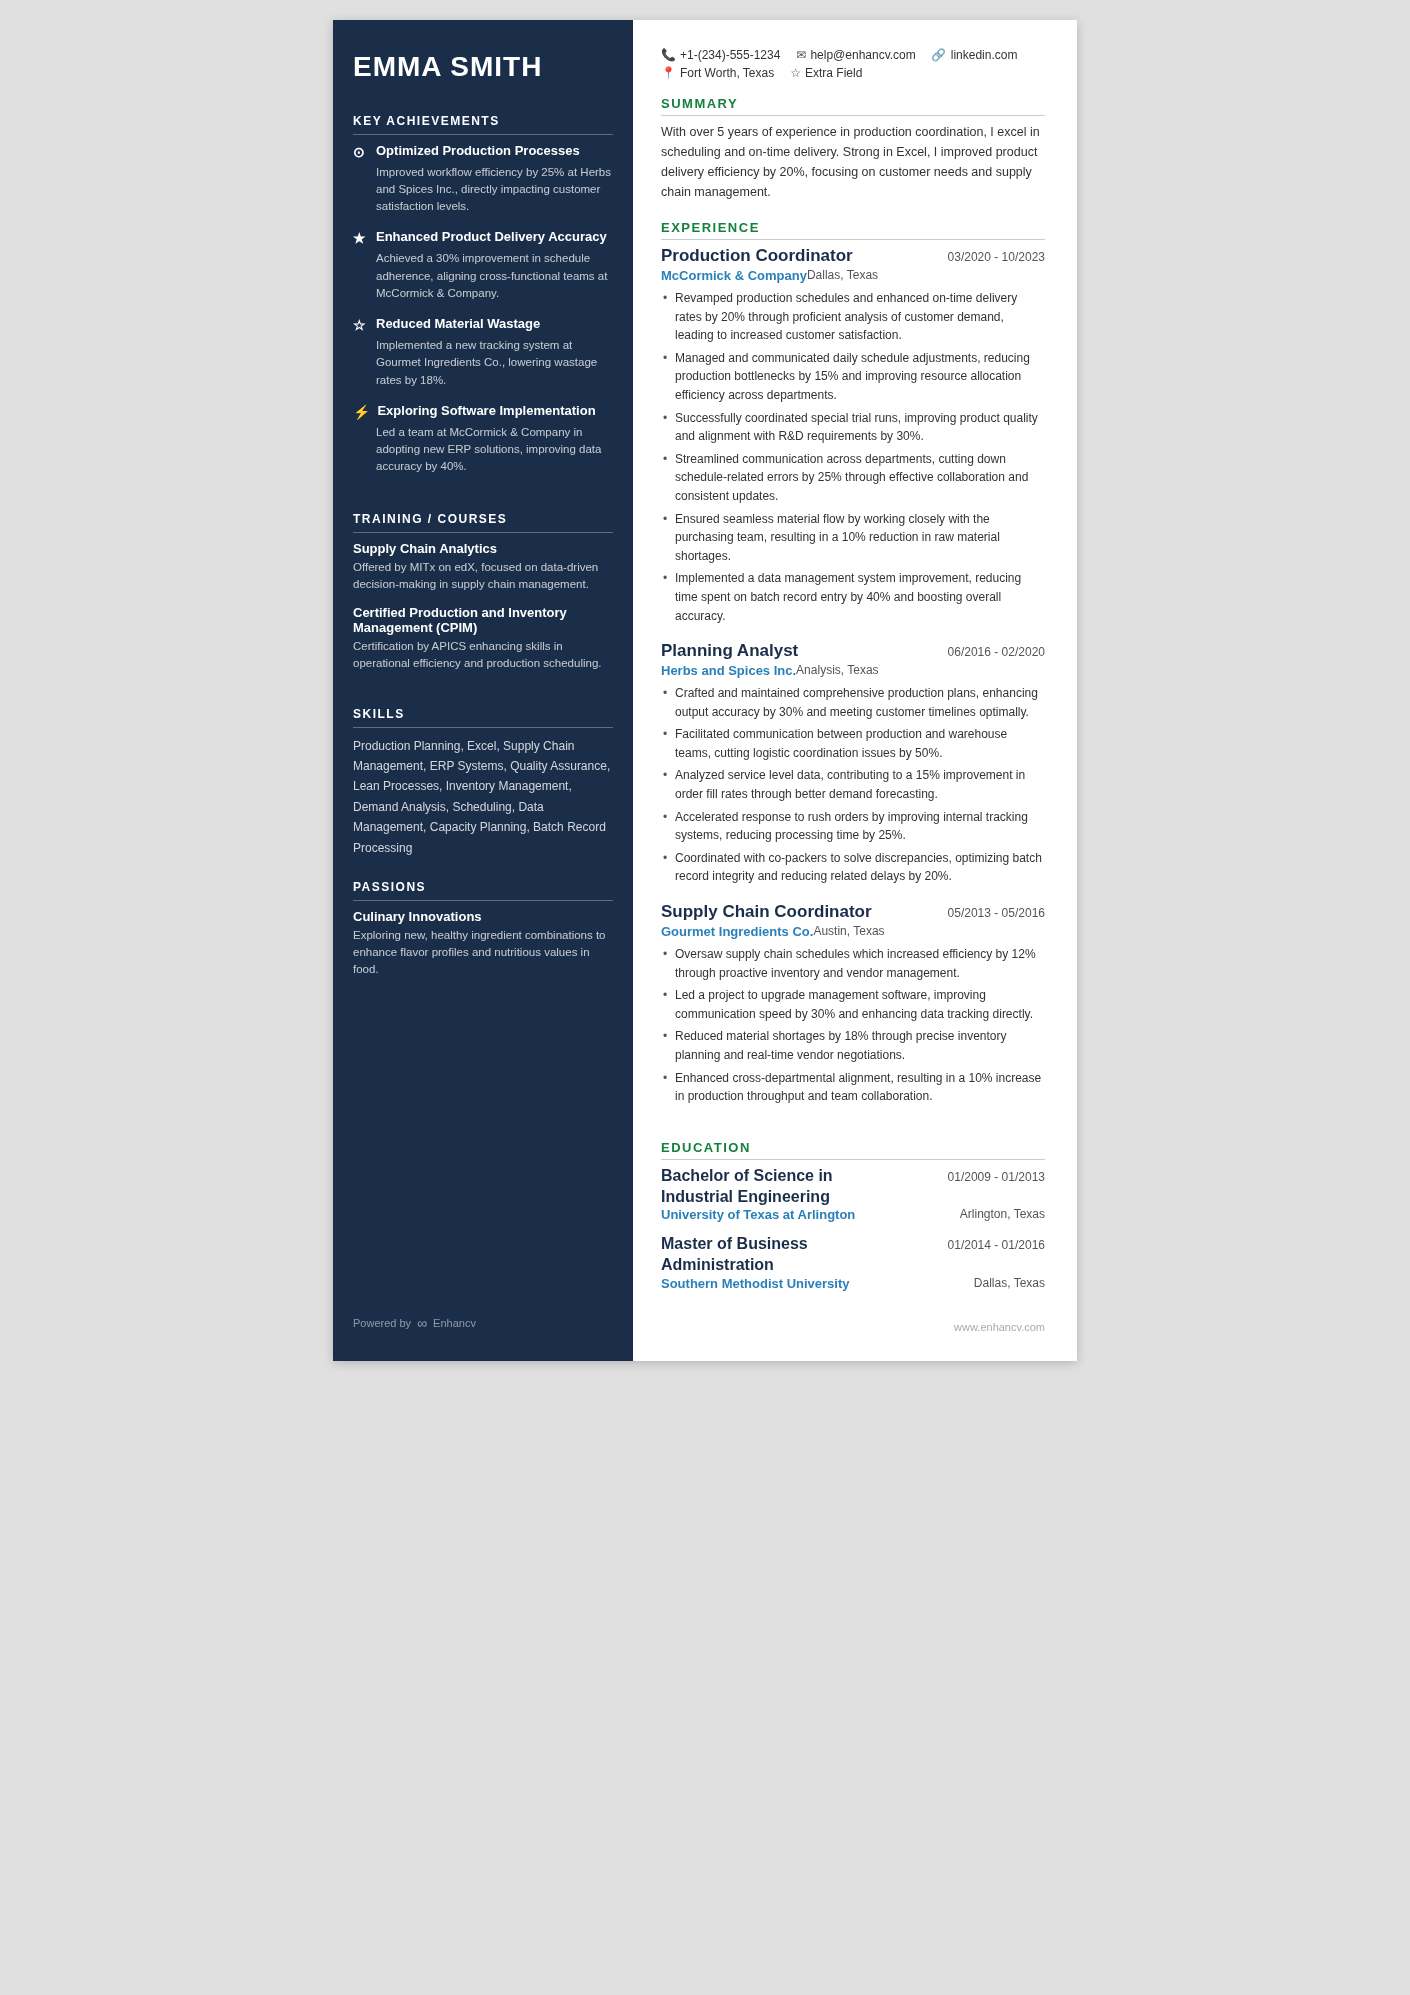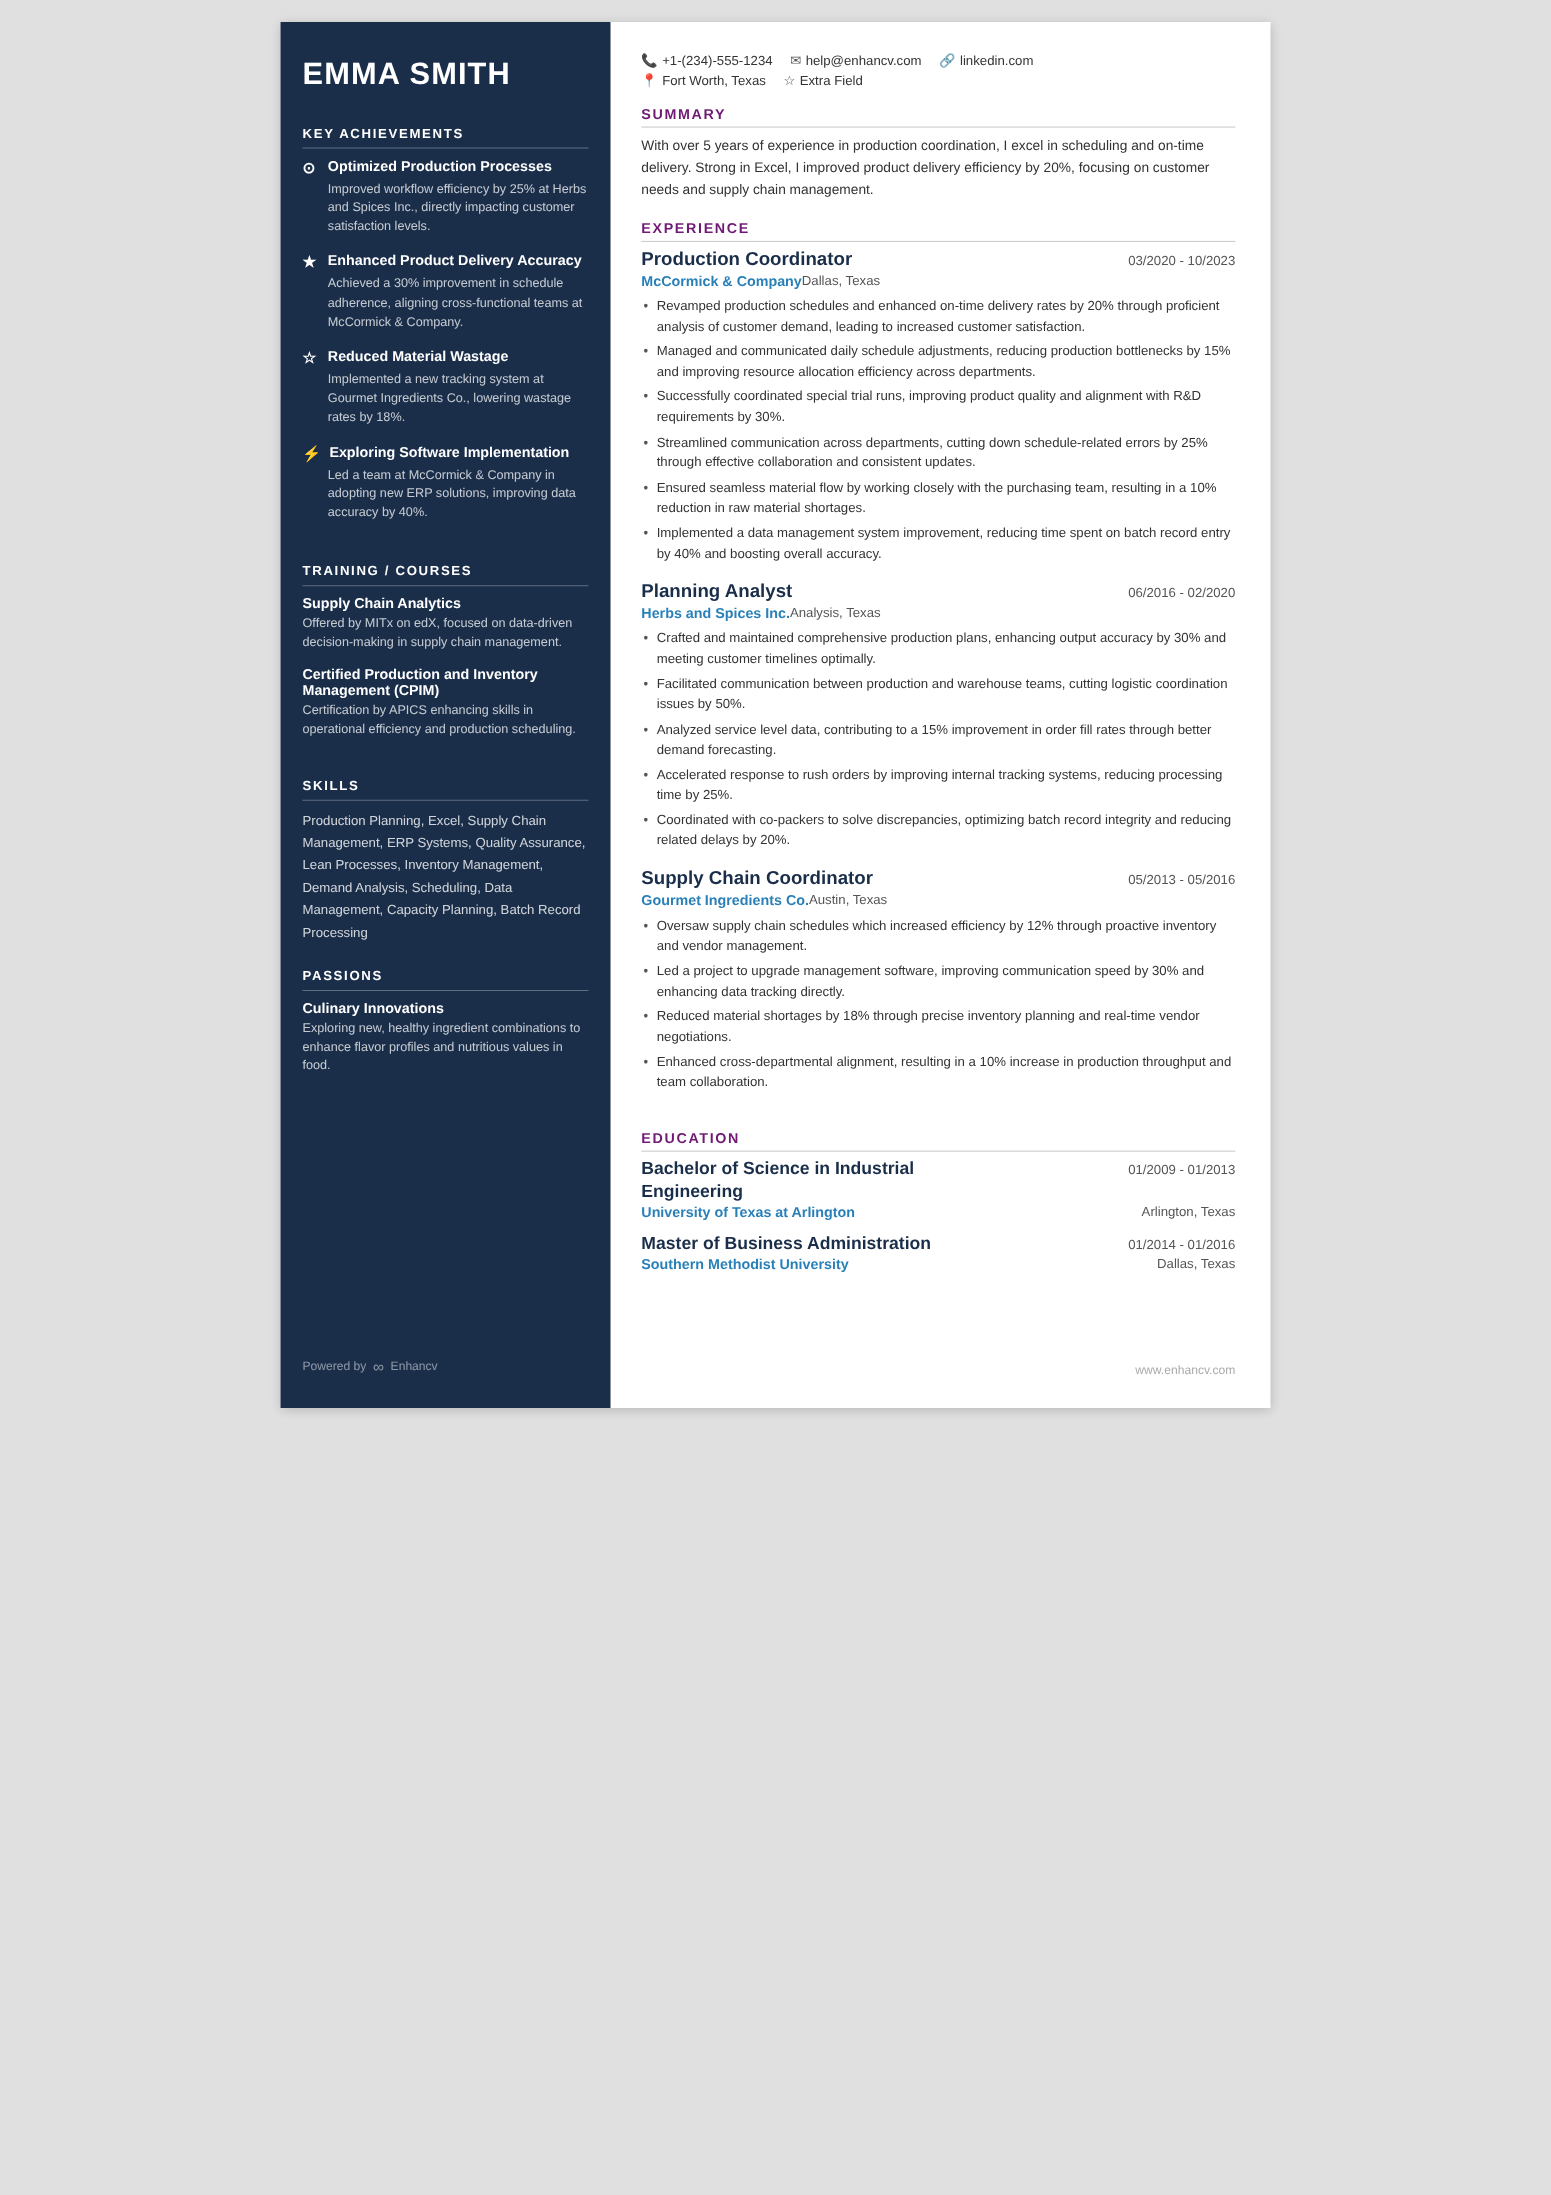--- a/index.html
+++ b/index.html
@@ -4,21 +4,21 @@
   <style>
     * { margin: 0; padding: 0; box-sizing: border-box; }
     body {
       font-family: 'Arial', sans-serif;
       background: #e0e0e0;
       display: flex;
       justify-content: center;
       padding: 20px;
     }
     .resume {
-      width: 900px;
+      width: 744px;
       background: white;
       display: flex;
       min-height: 1260px;
       box-shadow: 0 2px 10px rgba(0,0,0,0.2);
     }
     
     .sidebar {
       width: 300px;
       min-width: 300px;
       background: #1a2e4a;
@@ -141,21 +141,21 @@
       color: #555;
     }
     .main-section {
       margin-bottom: 18px;
     }
     .main-section-title {
       font-size: 13px;
       font-weight: 700;
       letter-spacing: 1.5px;
       text-transform: uppercase;
-      color: #701a75;
+      color: #15803d;
       margin-bottom: 6px;
       padding-bottom: 4px;
       border-bottom: 1px solid #ccc;
     }
     .summary-text {
       font-size: 12.5px;
       color: #333;
       line-height: 1.6;
     }
     .exp-item {

